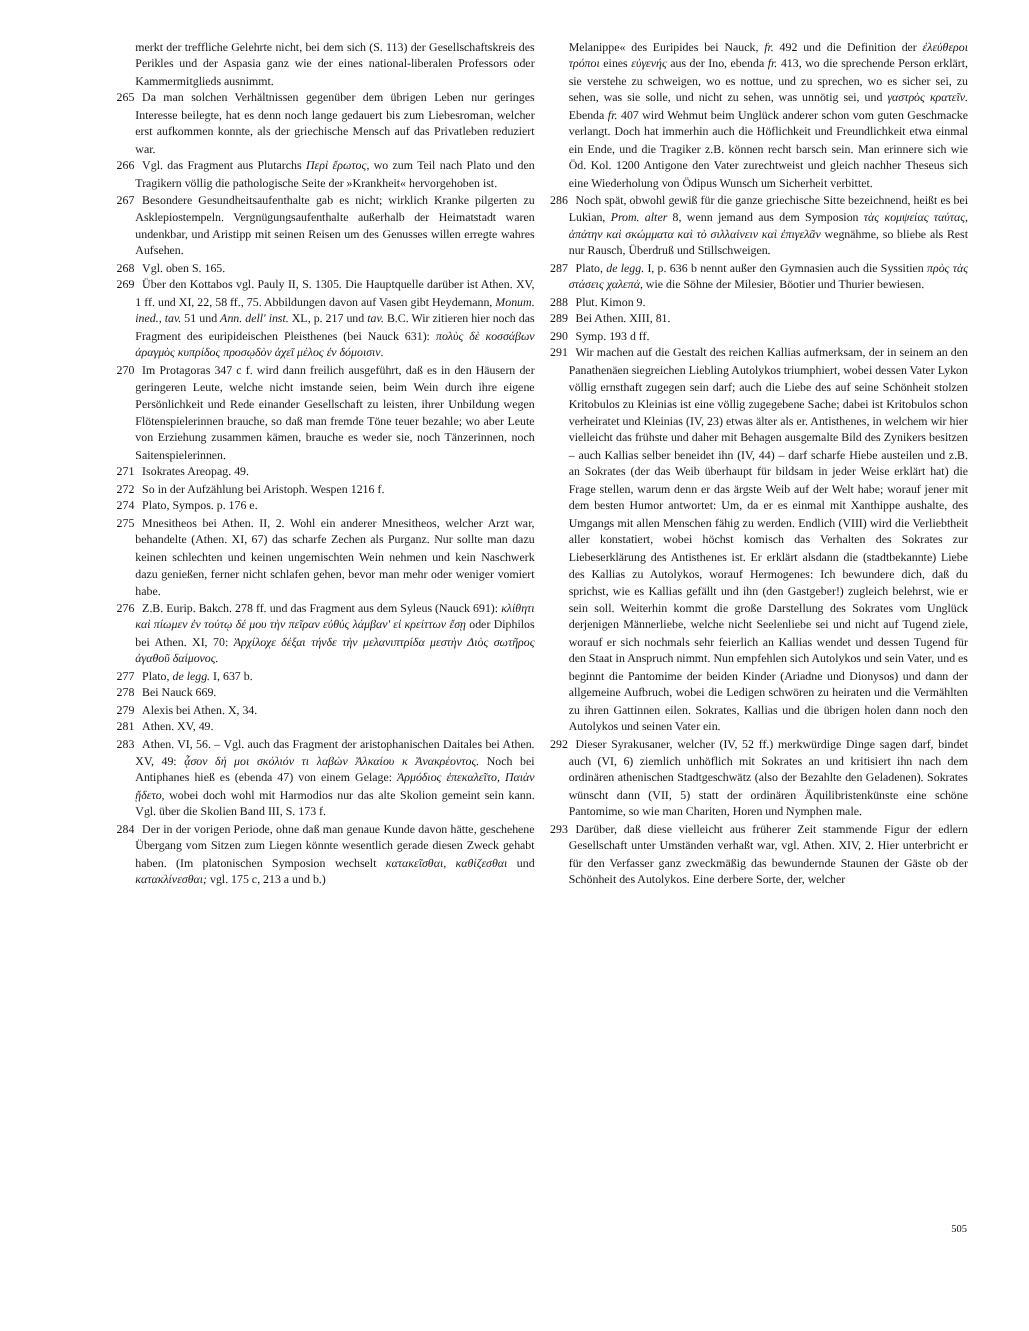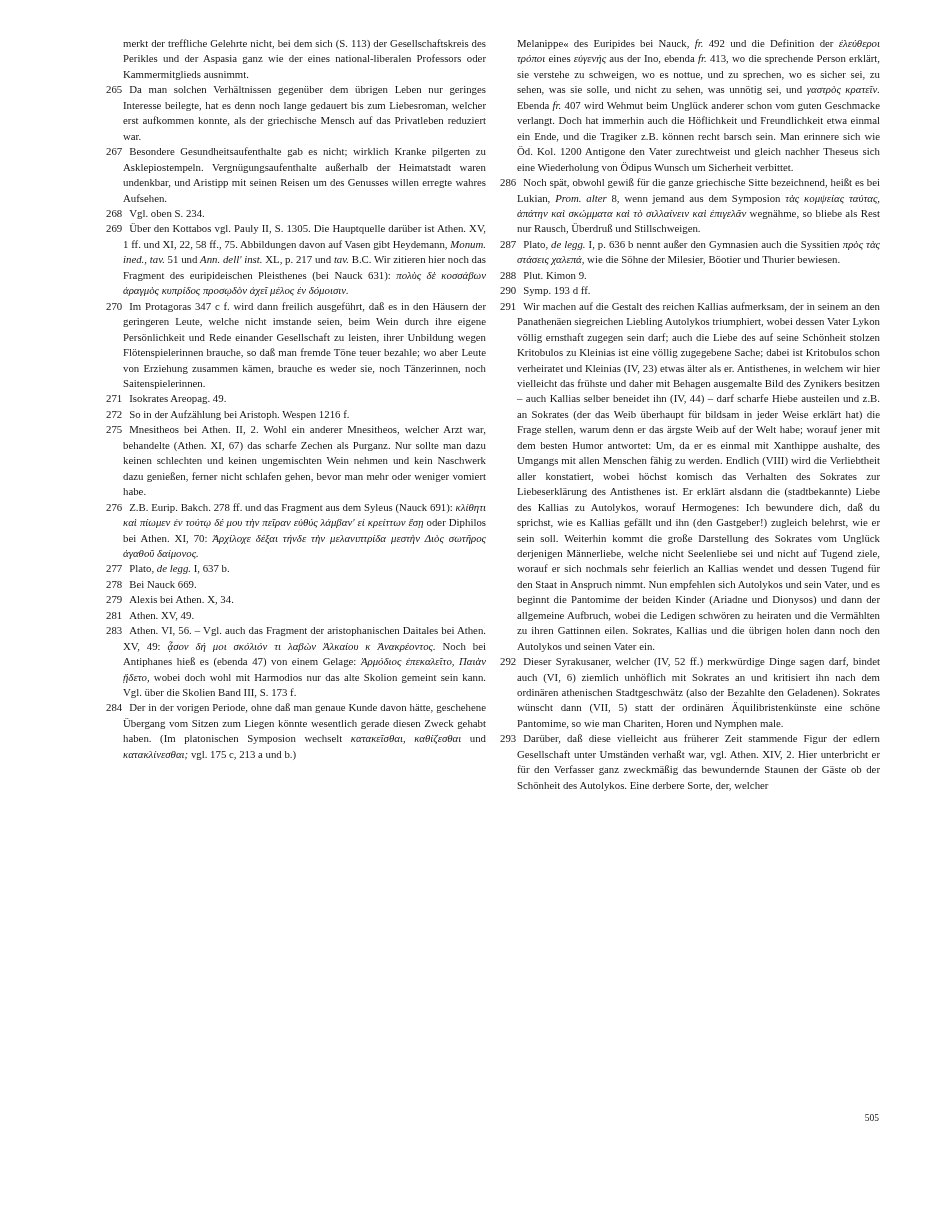--- a/index.html
+++ b/index.html
@@ -56,40 +56,43 @@
   }
 </style>
 </head>
 <body>
 
 <div class="page">
   <div class="columns">
     <div class="col" id="col-left">
         <div class="note cont"><span class="note-text"><span>merkt der treffliche Gelehrte nicht, bei dem sich (S. 113) der Gesellschaftskreis des Perikles und der Aspasia ganz wie der eines national-liberalen Professors oder Kammermitglieds ausnimmt.</span></span></div>
         <div class="note"><span class="note-num">265</span><span class="note-text"><span>Da man solchen Verhältnissen gegenüber dem übrigen Leben nur geringes Interesse beilegte, hat es denn noch lange gedauert bis zum Liebesroman, welcher erst aufkommen konnte, als der griechische Mensch auf das Privatleben reduziert war.</span></span></div>
+        <div class="note"><span class="note-num">266</span><span class="note-text"><span>Vgl. das Fragment aus Plutarchs </span><i>Περὶ ἔρωτος</i><span>, wo zum Teil nach Plato und den Tragikern völlig die pathologische Seite der »Krankheit« hervorgehoben ist.</span></span></div>
         <div class="note"><span class="note-num">267</span><span class="note-text"><span>Besondere Gesundheitsaufenthalte gab es nicht; wirklich Kranke pilgerten zu Asklepiostempeln. Vergnügungsaufenthalte außerhalb der Heimatstadt waren undenkbar, und Aristipp mit seinen Reisen um des Genusses willen erregte wahres Aufsehen.</span></span></div>
-        <div class="note"><span class="note-num">268</span><span class="note-text"><span>Vgl. oben S. 234.</span></span></div>
+        <div class="note"><span class="note-num">268</span><span class="note-text"><span>Vgl. oben S. 165.</span></span></div>
         <div class="note"><span class="note-num">269</span><span class="note-text"><span>Über den Kottabos vgl. Pauly II, S. 1305. Die Hauptquelle darüber ist Athen. XV, 1 ff. und XI, 22, 58 ff., 75. Abbildungen davon auf Vasen gibt Heydemann, </span><i>Monum. ined., tav.</i><span> 51 und </span><i>Ann. dell' inst.</i><span> XL, p. 217 und </span><i>tav.</i><span> B.C. Wir zitieren hier noch das Fragment des euripideischen Pleisthenes (bei Nauck 631): </span><i>πολὺς δὲ κοσσάβων ἀραγμὸς κυπρίδος προσῳδὸν ἀχεῖ μέλος ἐν δόμοισιν.</i></span></div>
         <div class="note"><span class="note-num">270</span><span class="note-text"><span>Im Protagoras 347 c f. wird dann freilich ausgeführt, daß es in den Häusern der geringeren Leute, welche nicht imstande seien, beim Wein durch ihre eigene Persönlichkeit und Rede einander Gesellschaft zu leisten, ihrer Unbildung wegen Flötenspielerinnen brauche, so daß man fremde Töne teuer bezahle; wo aber Leute von Erziehung zusammen kämen, brauche es weder sie, noch Tänzerinnen, noch Saitenspielerinnen.</span></span></div>
         <div class="note"><span class="note-num">271</span><span class="note-text"><span>Isokrates Areopag. 49.</span></span></div>
         <div class="note"><span class="note-num">272</span><span class="note-text"><span>So in der Aufzählung bei Aristoph. Wespen 1216 f.</span></span></div>
+        <div class="note"><span class="note-num">274</span><span class="note-text"><span>Plato, Sympos. p. 176 e.</span></span></div>
         <div class="note"><span class="note-num">275</span><span class="note-text"><span>Mnesitheos bei Athen. II, 2. Wohl ein anderer Mnesitheos, welcher Arzt war, behandelte (Athen. XI, 67) das scharfe Zechen als Purganz. Nur sollte man dazu keinen schlechten und keinen ungemischten Wein nehmen und kein Naschwerk dazu genießen, ferner nicht schlafen gehen, bevor man mehr oder weniger vomiert habe.</span></span></div>
         <div class="note"><span class="note-num">276</span><span class="note-text"><span>Z.B. Eurip. Bakch. 278 ff. und das Fragment aus dem Syleus (Nauck 691): </span><i>κλίθητι καὶ πίωμεν ἐν τούτῳ δέ μου τὴν πεῖραν εὐθύς λάμβαν' εἰ κρείττων ἔσῃ</i><span> oder Diphilos bei Athen. XI, 70: </span><i>Ἀρχίλοχε δέξαι τήνδε τὴν μελανιπτρίδα μεστὴν Διὸς σωτῆρος ἀγαθοῦ δαίμονος.</i></span></div>
         <div class="note"><span class="note-num">277</span><span class="note-text"><span>Plato, </span><i>de legg.</i><span> I, 637 b.</span></span></div>
         <div class="note"><span class="note-num">278</span><span class="note-text"><span>Bei Nauck 669.</span></span></div>
         <div class="note"><span class="note-num">279</span><span class="note-text"><span>Alexis bei Athen. X, 34.</span></span></div>
         <div class="note"><span class="note-num">281</span><span class="note-text"><span>Athen. XV, 49.</span></span></div>
         <div class="note"><span class="note-num">283</span><span class="note-text"><span>Athen. VI, 56. – Vgl. auch das Fragment der aristophanischen Daitales bei Athen. XV, 49: </span><i>ᾆσον δή μοι σκόλιόν τι λαβὼν Ἀλκαίου κ Ἀνακρέοντος.</i><span> Noch bei Antiphanes hieß es (ebenda 47) von einem Gelage: </span><i>Ἁρμόδιος ἐπεκαλεῖτο, Παιὰν ᾔδετο,</i><span> wobei doch wohl mit Harmodios nur das alte Skolion gemeint sein kann. Vgl. über die Skolien Band III, S. 173 f.</span></span></div>
         <div class="note"><span class="note-num">284</span><span class="note-text"><span>Der in der vorigen Periode, ohne daß man genaue Kunde davon hätte, geschehene Übergang vom Sitzen zum Liegen könnte wesentlich gerade diesen Zweck gehabt haben. (Im platonischen Symposion wechselt </span><i>κατακεῖσθαι, καθίζεσθαι</i><span> und </span><i>κατακλίνεσθαι;</i><span> vgl. 175 c, 213 a und b.)</span></span></div>
       </div>
     <div class="col" id="col-right">
         <div class="note cont"><span class="note-text"><span>Melanippe« des Euripides bei Nauck, </span><i>fr.</i><span> 492 und die Definition der </span><i>ἐλεύθεροι τρόποι</i><span> eines </span><i>εὐγενής</i><span> aus der Ino, ebenda </span><i>fr.</i><span> 413, wo die sprechende Person erklärt, sie verstehe zu schweigen, wo es nottue, und zu sprechen, wo es sicher sei, zu sehen, was sie solle, und nicht zu sehen, was unnötig sei, und </span><i>γαστρὸς κρατεῖν.</i><span> Ebenda </span><i>fr.</i><span> 407 wird Wehmut beim Unglück anderer schon vom guten Geschmacke verlangt. Doch hat immerhin auch die Höflichkeit und Freundlichkeit etwa einmal ein Ende, und die Tragiker z.B. können recht barsch sein. Man erinnere sich wie Öd. Kol. 1200 Antigone den Vater zurechtweist und gleich nachher Theseus sich eine Wiederholung von Ödipus Wunsch um Sicherheit verbittet.</span></span></div>
         <div class="note"><span class="note-num">286</span><span class="note-text"><span>Noch spät, obwohl gewiß für die ganze griechische Sitte bezeichnend, heißt es bei Lukian, </span><i>Prom. alter</i><span> 8, wenn jemand aus dem Symposion </span><i>τὰς κομψείας ταύτας, ἀπάτην καὶ σκώμματα καὶ τὸ σιλλαίνειν καὶ ἐπιγελᾶν</i><span> wegnähme, so bliebe als Rest nur Rausch, Überdruß und Stillschweigen.</span></span></div>
         <div class="note"><span class="note-num">287</span><span class="note-text"><span>Plato, </span><i>de legg.</i><span> I, p. 636 b nennt außer den Gymnasien auch die Syssitien </span><i>πρὸς τὰς στάσεις χαλεπά,</i><span> wie die Söhne der Milesier, Böotier und Thurier bewiesen.</span></span></div>
         <div class="note"><span class="note-num">288</span><span class="note-text"><span>Plut. Kimon 9.</span></span></div>
+        <div class="note"><span class="note-num">289</span><span class="note-text"><span>Bei Athen. XIII, 81.</span></span></div>
         <div class="note"><span class="note-num">290</span><span class="note-text"><span>Symp. 193 d ff.</span></span></div>
         <div class="note"><span class="note-num">291</span><span class="note-text"><span>Wir machen auf die Gestalt des reichen Kallias aufmerksam, der in seinem an den Panathenäen siegreichen Liebling Autolykos triumphiert, wobei dessen Vater Lykon völlig ernsthaft zugegen sein darf; auch die Liebe des auf seine Schönheit stolzen Kritobulos zu Kleinias ist eine völlig zugegebene Sache; dabei ist Kritobulos schon verheiratet und Kleinias (IV, 23) etwas älter als er. Antisthenes, in welchem wir hier vielleicht das frühste und daher mit Behagen ausgemalte Bild des Zynikers besitzen – auch Kallias selber beneidet ihn (IV, 44) – darf scharfe Hiebe austeilen und z.B. an Sokrates (der das Weib überhaupt für bildsam in jeder Weise erklärt hat) die Frage stellen, warum denn er das ärgste Weib auf der Welt habe; worauf jener mit dem besten Humor antwortet: Um, da er es einmal mit Xanthippe aushalte, des Umgangs mit allen Menschen fähig zu werden. Endlich (VIII) wird die Verliebtheit aller konstatiert, wobei höchst komisch das Verhalten des Sokrates zur Liebeserklärung des Antisthenes ist. Er erklärt alsdann die (stadtbekannte) Liebe des Kallias zu Autolykos, worauf Hermogenes: Ich bewundere dich, daß du sprichst, wie es Kallias gefällt und ihn (den Gastgeber!) zugleich belehrst, wie er sein soll. Weiterhin kommt die große Darstellung des Sokrates vom Unglück derjenigen Männerliebe, welche nicht Seelenliebe sei und nicht auf Tugend ziele, worauf er sich nochmals sehr feierlich an Kallias wendet und dessen Tugend für den Staat in Anspruch nimmt. Nun empfehlen sich Autolykos und sein Vater, und es beginnt die Pantomime der beiden Kinder (Ariadne und Dionysos) und dann der allgemeine Aufbruch, wobei die Ledigen schwören zu heiraten und die Vermählten zu ihren Gattinnen eilen. Sokrates, Kallias und die übrigen holen dann noch den Autolykos und seinen Vater ein.</span></span></div>
         <div class="note"><span class="note-num">292</span><span class="note-text"><span>Dieser Syrakusaner, welcher (IV, 52 ff.) merkwürdige Dinge sagen darf, bindet auch (VI, 6) ziemlich unhöflich mit Sokrates an und kritisiert ihn nach dem ordinären athenischen Stadtgeschwätz (also der Bezahlte den Geladenen). Sokrates wünscht dann (VII, 5) statt der ordinären Äquilibristenkünste eine schöne Pantomime, so wie man Chariten, Horen und Nymphen male.</span></span></div>
         <div class="note"><span class="note-num">293</span><span class="note-text"><span>Darüber, daß diese vielleicht aus früherer Zeit stammende Figur der edlern Gesellschaft unter Umständen verhaßt war, vgl. Athen. XIV, 2. Hier unterbricht er für den Verfasser ganz zweckmäßig das bewundernde Staunen der Gäste ob der Schönheit des Autolykos. Eine derbere Sorte, der, welcher</span></span></div>
       </div>
   </div>
   <div class="page-number">505</div>
 </div>
 
 </body></html>

